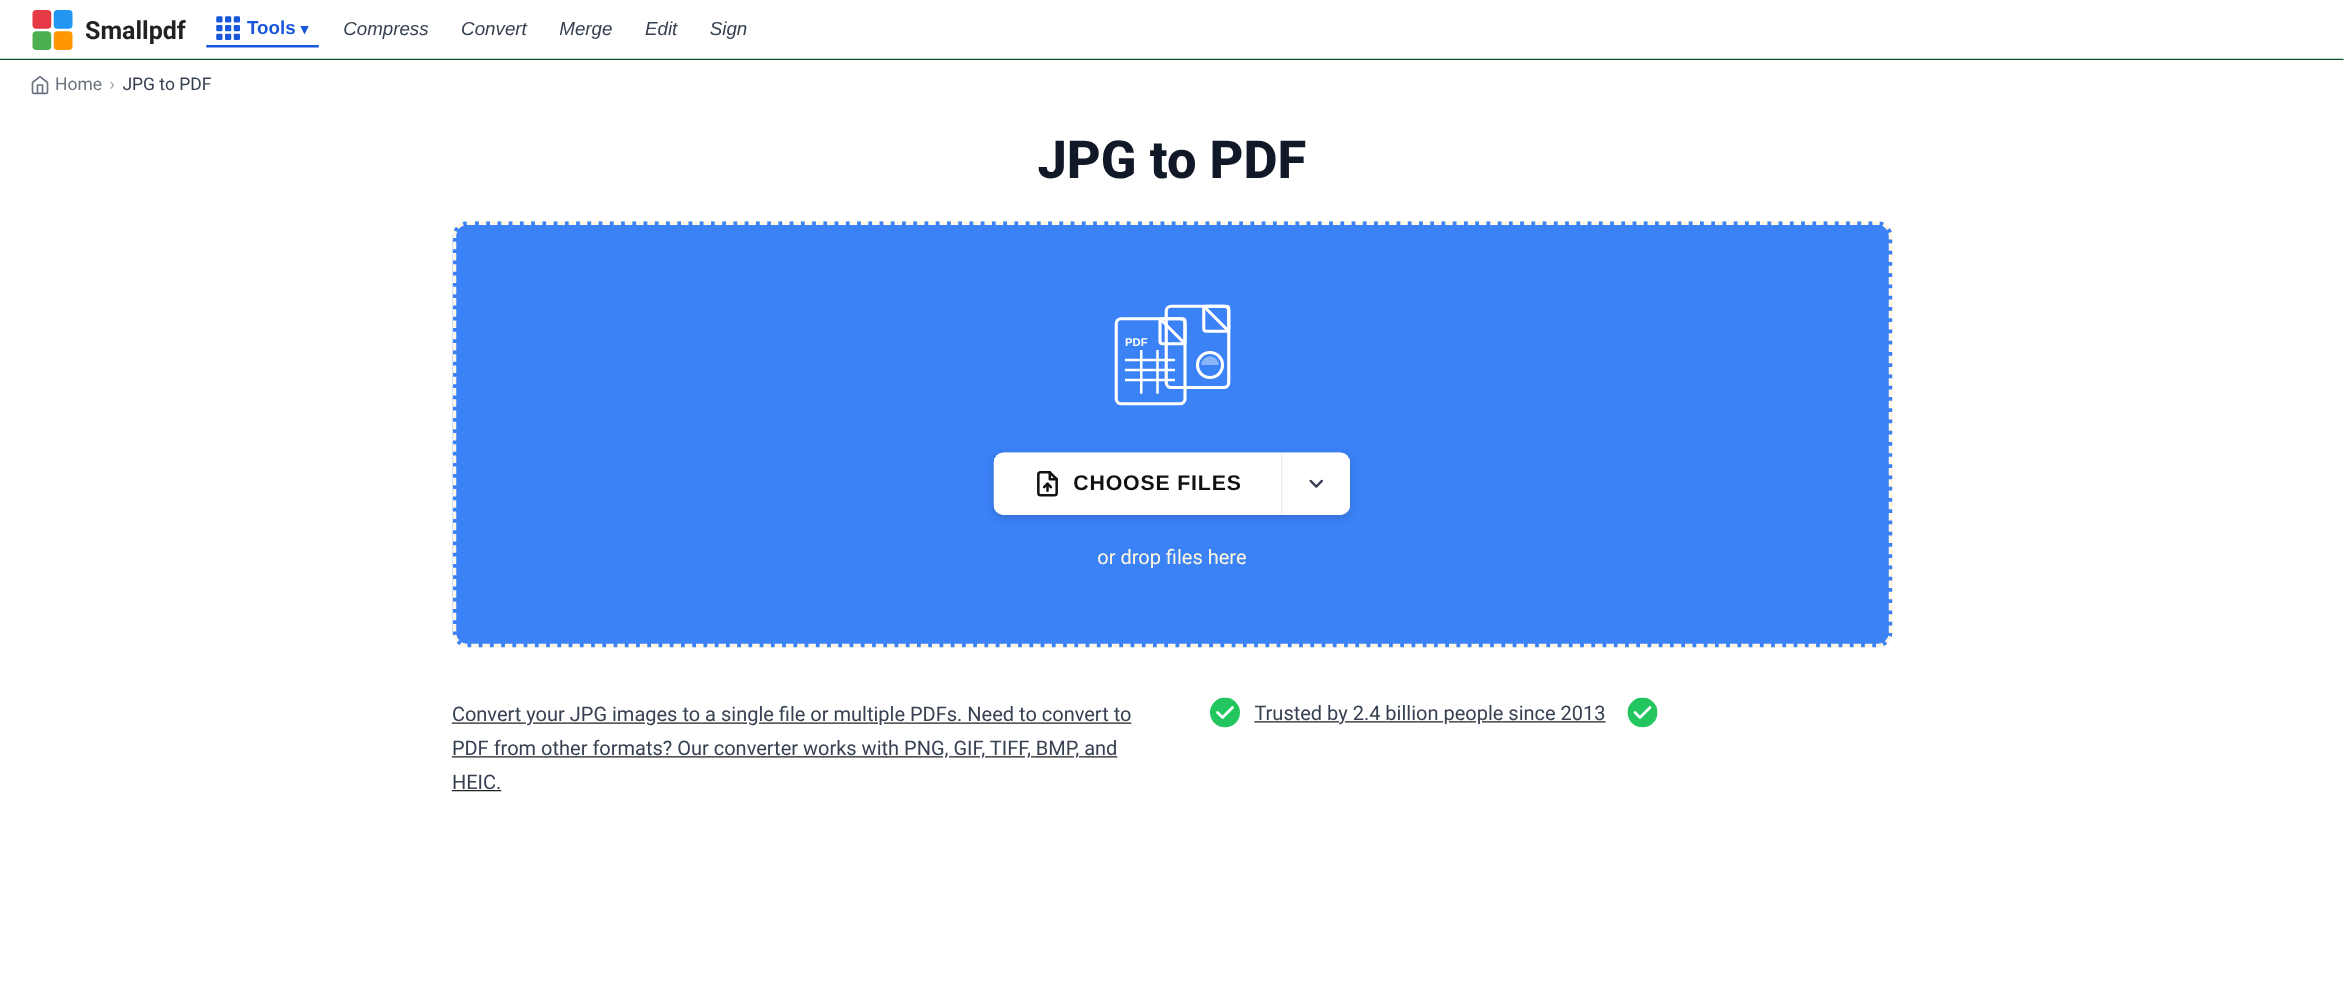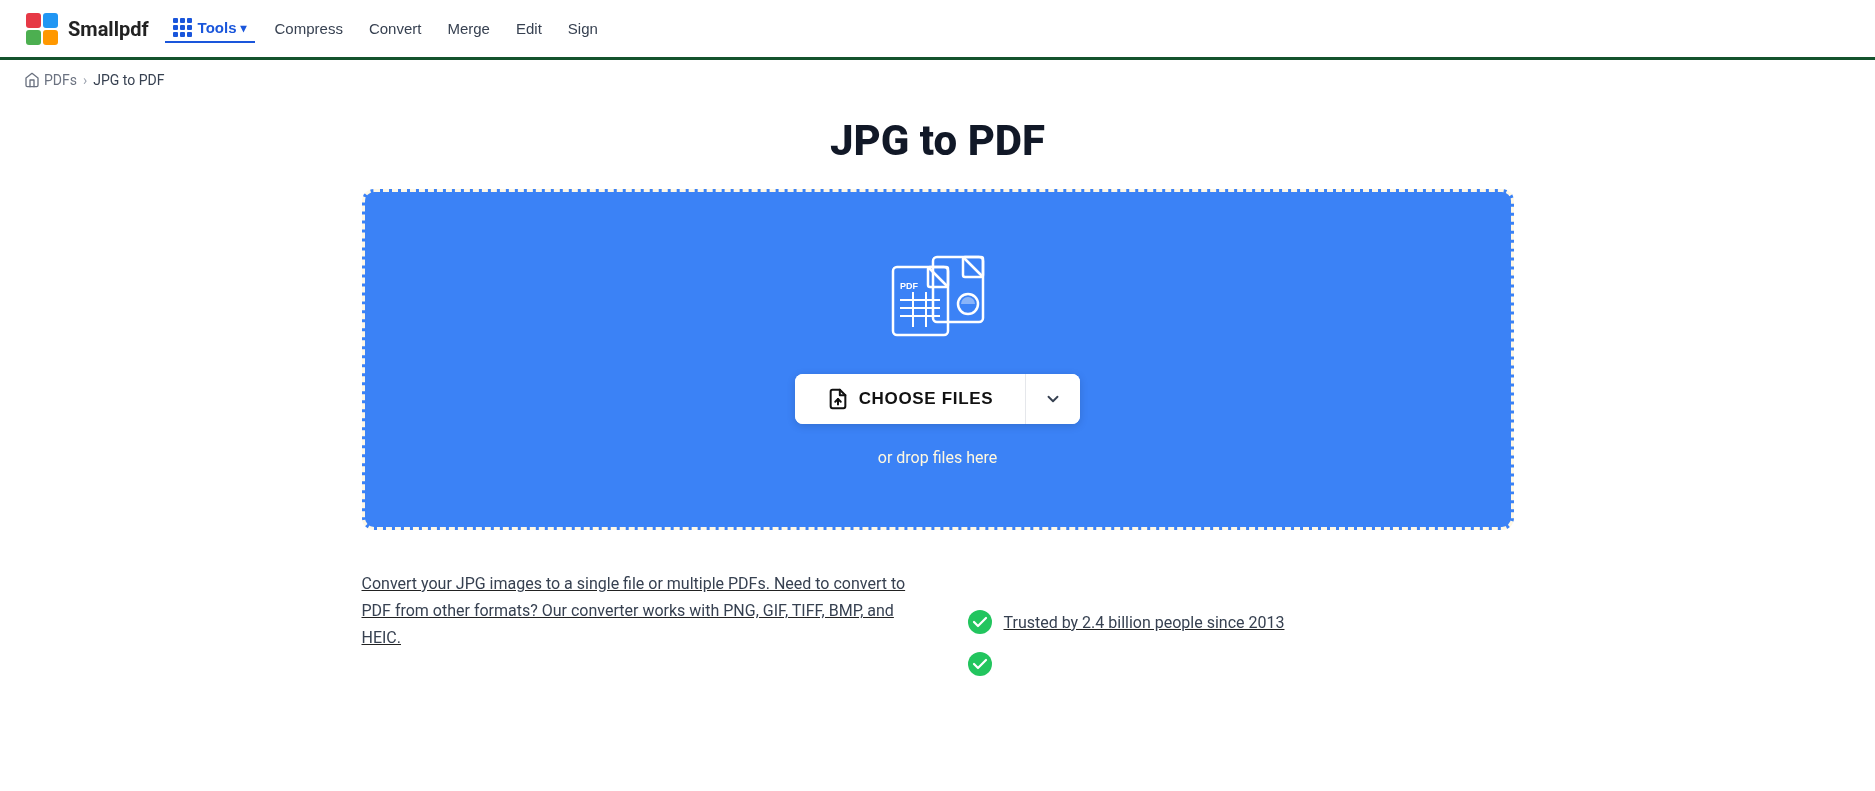--- a/index.html
+++ b/index.html
@@ -3,22 +3,22 @@
   <meta charset="utf-8">
   <style>
     * { margin: 0; padding: 0; box-sizing: border-box; }
     body { font-family: -apple-system, BlinkMacSystemFont, 'Segoe UI', Roboto, sans-serif; background: #fff; color: #222; }
 
     
     .navbar {
       display: flex;
       align-items: center;
       padding: 0 24px;
-      height: 60px;
-      border-bottom: 3px solid #14532d;
+      height: 48px;
+      border-bottom: 1px solid #14532d;
       position: relative;
     }
     .nav-logo {
       display: flex;
       align-items: center;
       gap: 8px;
       text-decoration: none;
       margin-right: 16px;
     }
     .logo-icon {
@@ -64,20 +64,21 @@
     }
     .nav-link {
       font-size: 15px;
       color: #374151;
       text-decoration: none;
       padding: 4px 12px;
       border-radius: 4px;
       cursor: pointer;
       background: none;
       border: none;
+      font-style: italic;
     }
 
     .nav-right {
       margin-left: auto;
       display: flex;
       align-items: center;
       gap: 8px;
     }
     .nav-right-links {
       display: flex;
@@ -226,23 +227,21 @@
     }
     .below-fold-left {
       flex: 1;
       font-size: 16px;
       color: #374151;
       line-height: 1.7;
     }
     .below-fold-right {
       flex: 1;
       display: flex;
-      flex-direction: column;
       gap: 18px;
-      margin-top: 40px;
     }
     .feature-item {
       display: flex;
       align-items: center;
       gap: 12px;
       font-size: 16px;
       color: #374151;
     }
     .check-icon {
       width: 24px;
@@ -291,21 +290,21 @@
   </div>
 
 </nav>
 
 <div class="breadcrumb">
   <a href="#">
     <svg width="16" height="16" viewBox="0 0 24 24" fill="none" stroke="#6b7280" stroke-width="2" stroke-linecap="round" stroke-linejoin="round">
       <path d="M3 9l9-7 9 7v11a2 2 0 01-2 2H5a2 2 0 01-2-2z"></path>
       <polyline points="9,22 9,12 15,12 15,22"></polyline>
     </svg>
-    <span>PDFs</span>
+    <span>Home</span>
   </a>
   <span class="breadcrumb-sep">›</span>
   <span class="breadcrumb-current">JPG to PDF</span>
 </div>
 
 <h1 class="page-title">JPG to PDF</h1>
 
 <div class="upload-container">
   <div class="upload-dropzone">
 

